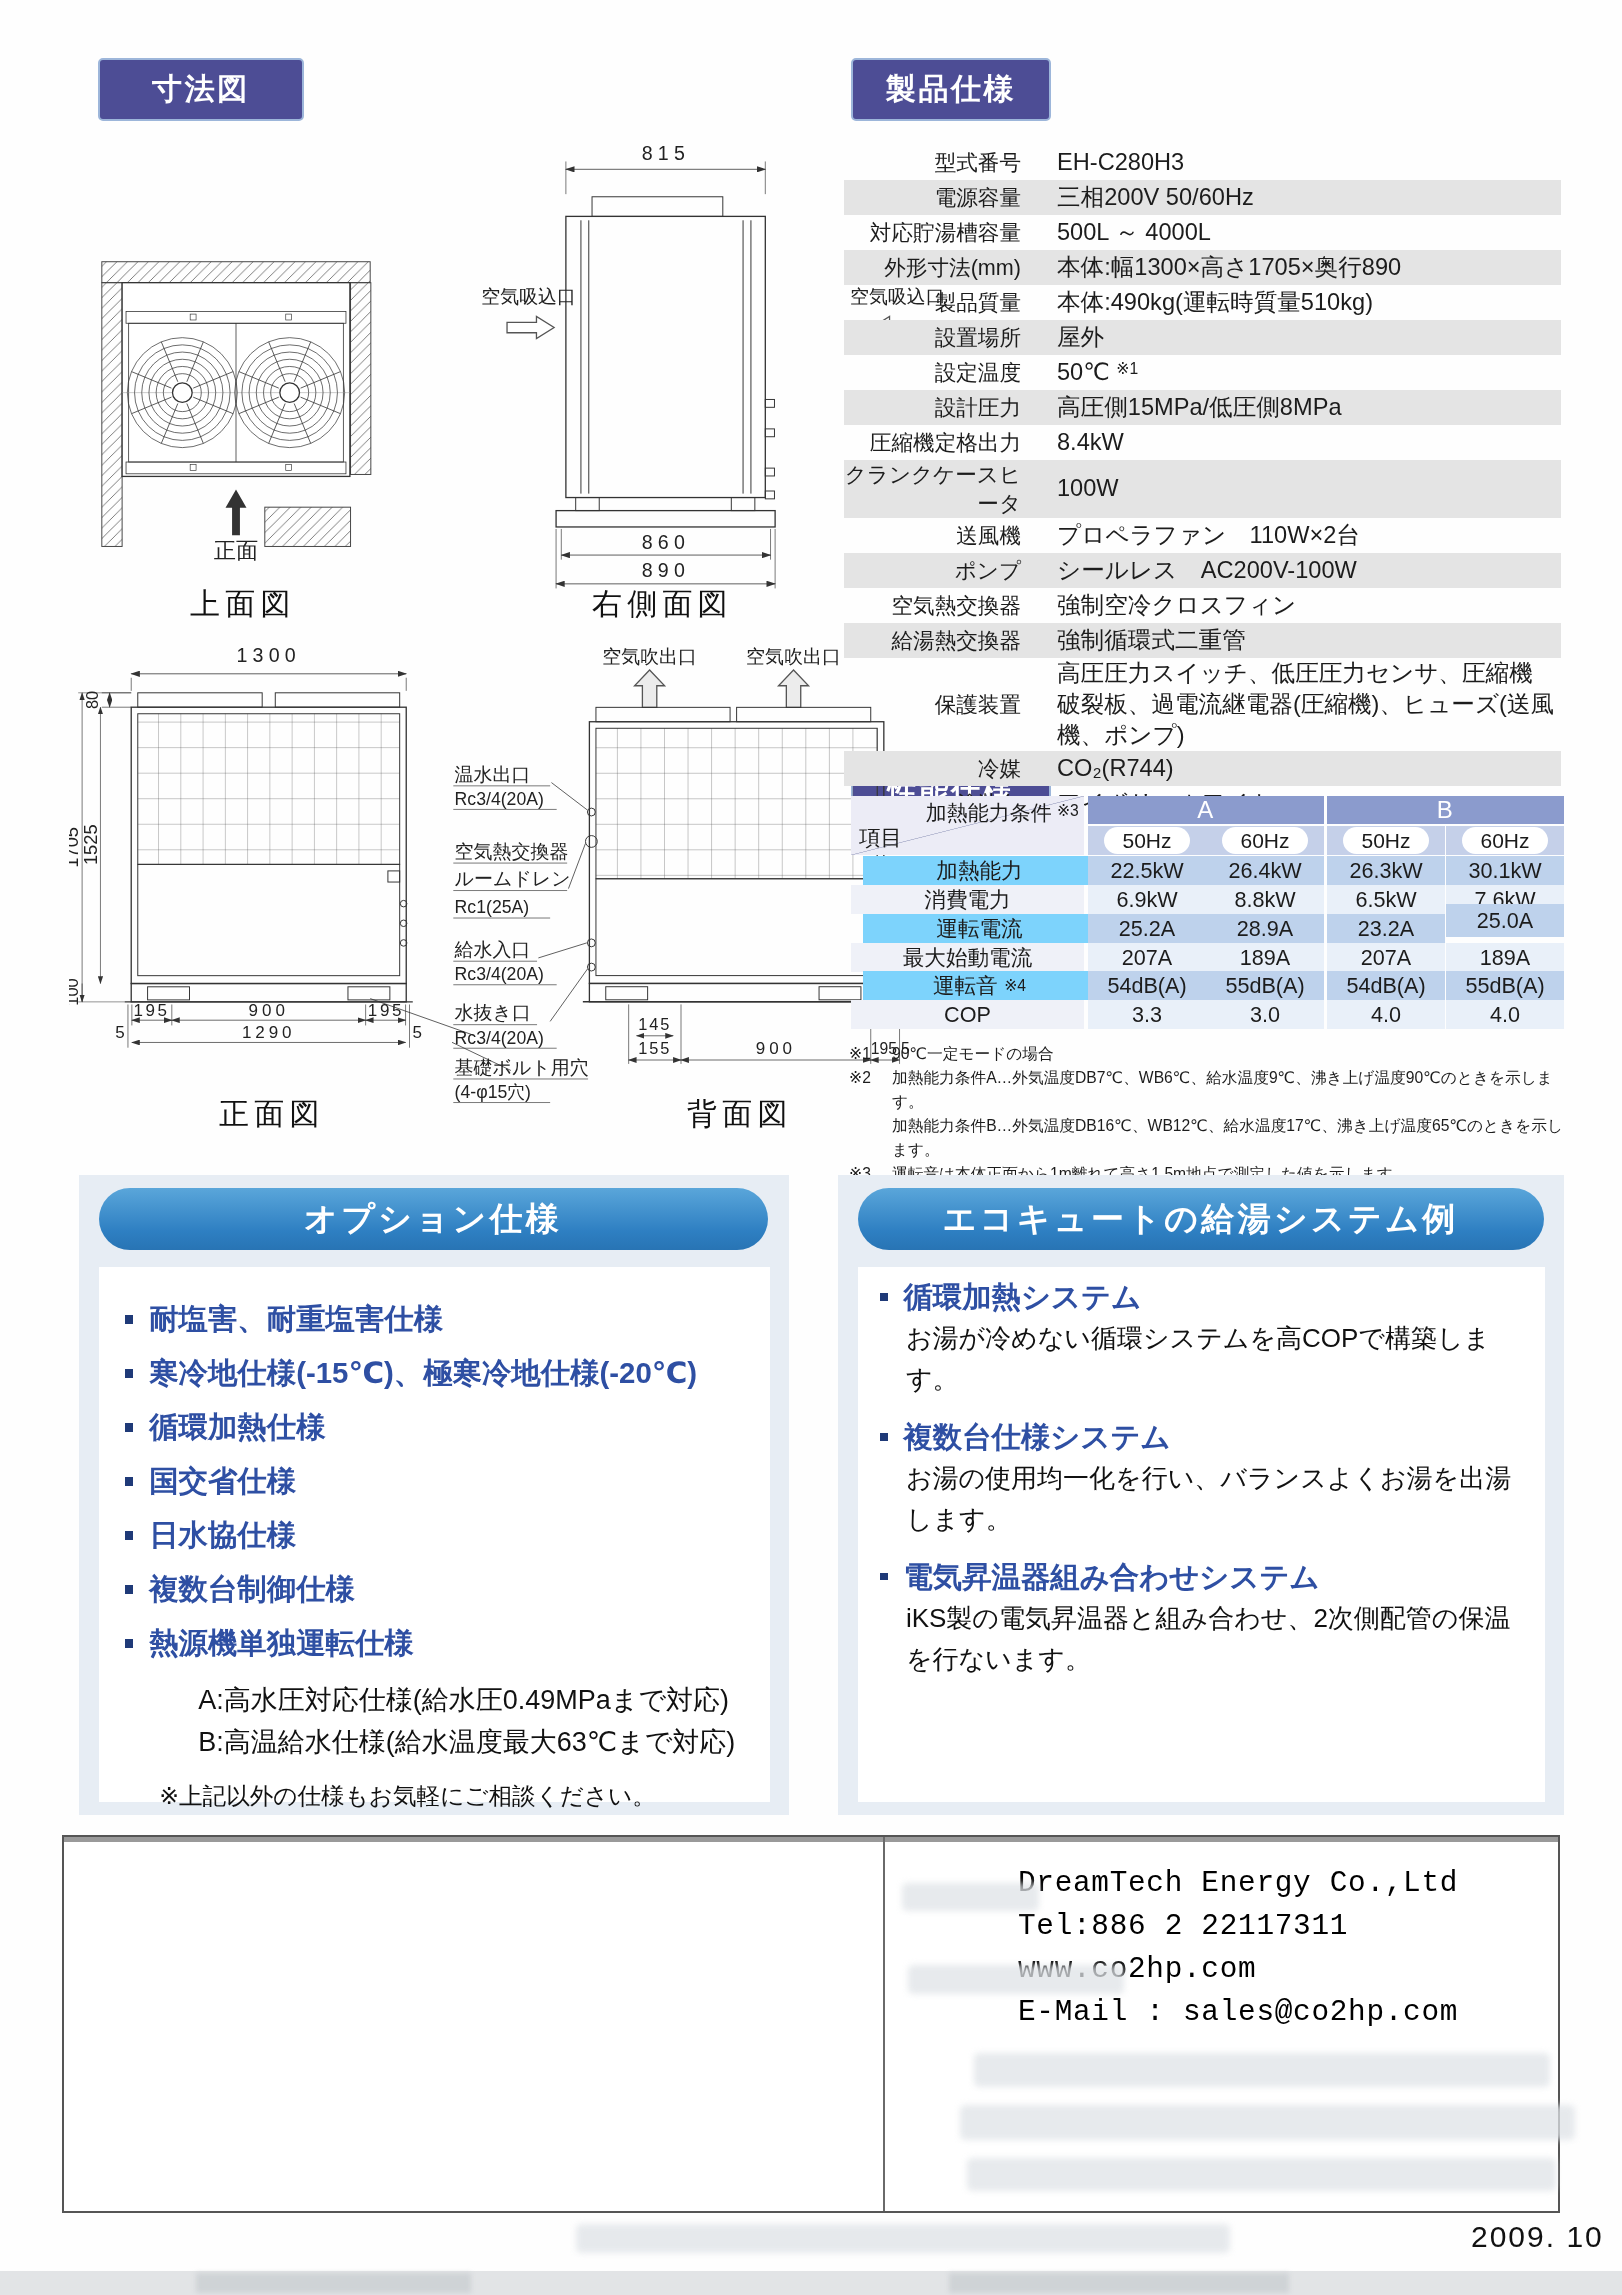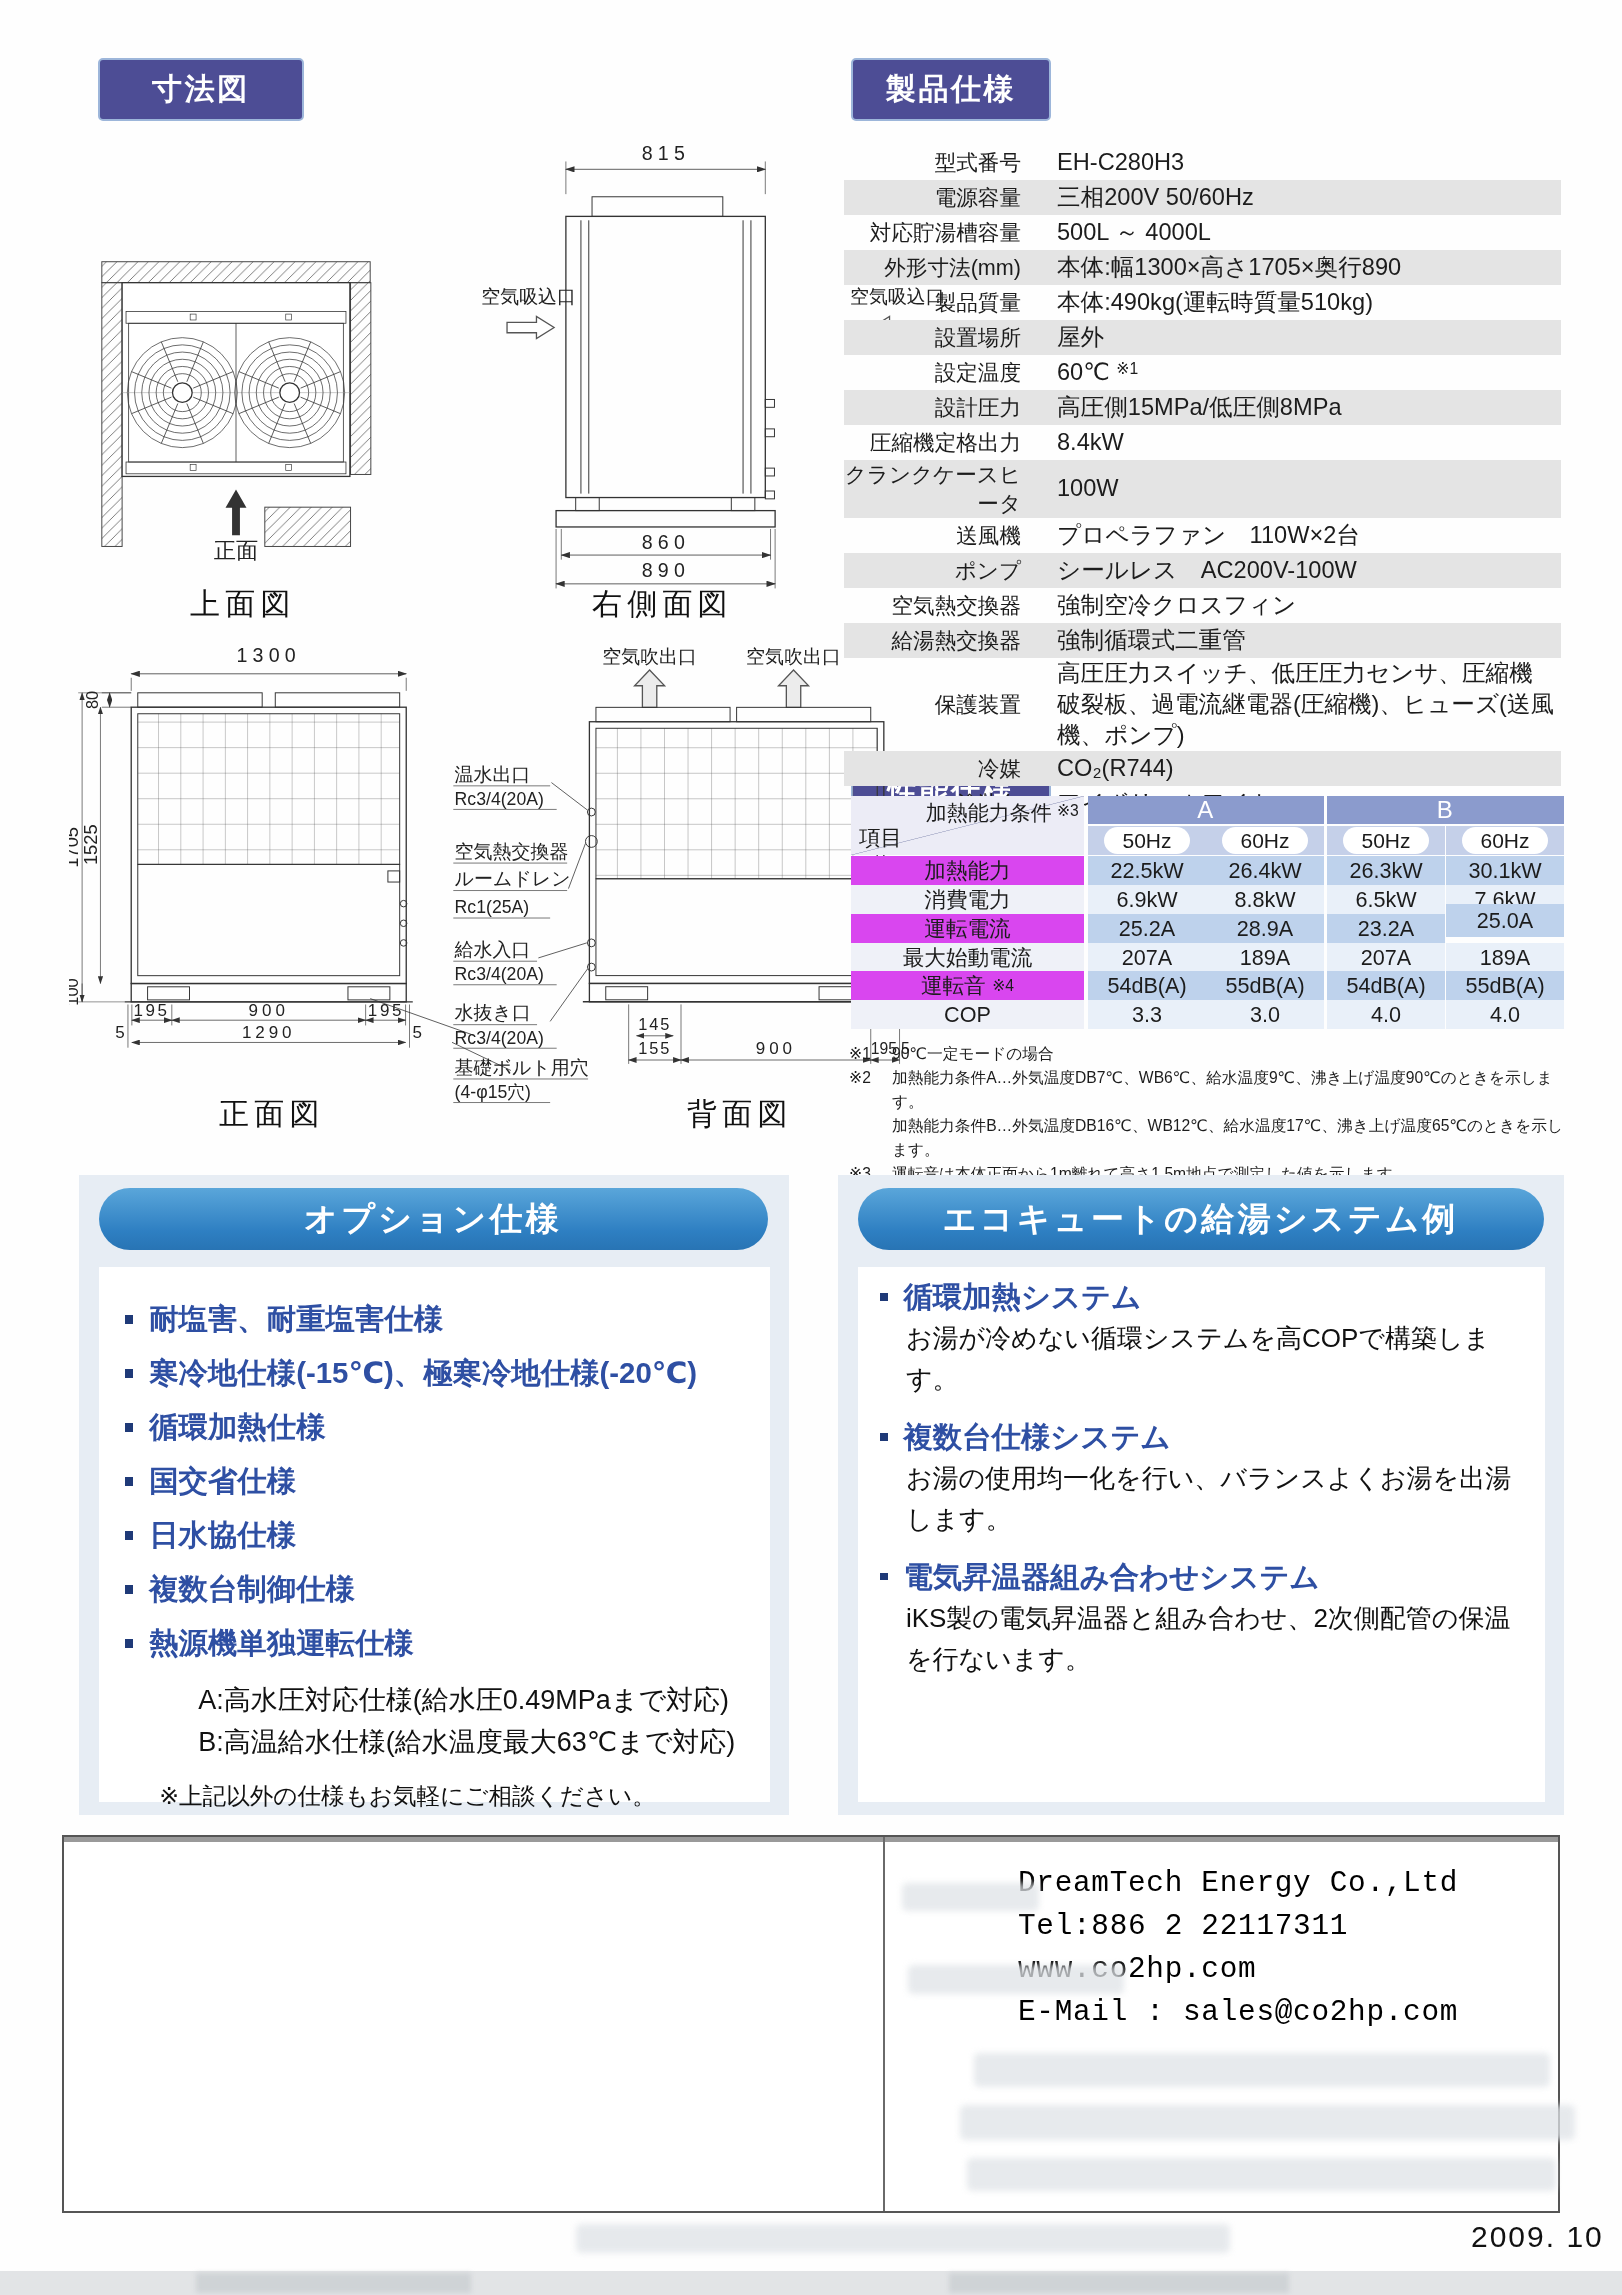--- a/index.html
+++ b/index.html
@@ -26,21 +26,21 @@
   .perf{position:absolute;left:851px;top:796px;width:713px;height:237px;}
   .pcell{position:absolute;display:flex;align-items:center;justify-content:center;font-size:21.6px;}
   .pcorner{position:absolute;left:0;top:0;width:233px;height:59px;background:#ececf6;
            background-image:linear-gradient(to bottom right,transparent 49.5%,#b9bcd4 49.8%,#b9bcd4 50.3%,transparent 50.6%);}
   .cnr-top{position:absolute;right:5.2px;top:2.6px;font-size:21px;}
   .cnr-mark{font-size:15.7px;vertical-align:20%;margin-left:5.2px;}
   .cnr-bot{position:absolute;left:7.9px;bottom:2.6px;font-size:21.6px;}
   .phead{background:#8b9bcd;color:#fff;font-size:24px;letter-spacing:1.3px;}
   .pfreq{background:#c5d0e9;}
   .pill{background:#fff;border-radius:15.7px;padding:1.3px 18.3px;font-size:21px;color:#1a1a1a;}
-  .lab-d{background:#d946ef;} .lab-l{background:#eff1f8;}
+  .lab-d{background:#7dd3fc;margin-left:12px;} .lab-l{background:#eff1f8;}
   .val-d{background:#bed2ec;} .val-l{background:#e9f0f9;}
   .pnotes{position:absolute;left:849px;top:1042px;width:716px;}
   .note-row{display:flex;font-size:15.7px;line-height:24px;}
   .note-mark{width:43px;flex:none;}
   .note-text{flex:1;}
   
   .opt-li{position:relative;font-size:29.4px;font-weight:bold;color:#2e4fa3;line-height:54px;padding-left:31px;white-space:nowrap;}
   .opt-li::before{content:"";position:absolute;left:6.5px;top:23px;width:8.5px;height:8.5px;background:#1f3a78;}
   .opt-sub{font-size:27px;color:#111;line-height:42px;margin-left:80px;white-space:nowrap;}
   .opt-note{font-size:23.6px;color:#111;margin-left:41px;margin-top:17px;}
@@ -333,21 +333,21 @@
     <div class="pt-row">
         <div class="pt-label">製品質量</div>
         <div class="pt-value"><span>本体:490kg(運転時質量510kg)</span></div>
       </div>
     <div class="pt-row alt">
         <div class="pt-label">設置場所</div>
         <div class="pt-value"><span>屋外</span></div>
       </div>
     <div class="pt-row">
         <div class="pt-label">設定温度</div>
-        <div class="pt-value"><span>60℃</span><span class="mk">※1</span></div>
+        <div class="pt-value"><span>50℃</span><span class="mk">※1</span></div>
       </div>
     <div class="pt-row alt">
         <div class="pt-label">設計圧力</div>
         <div class="pt-value"><span>高圧側15MPa/低圧側8MPa</span></div>
       </div>
     <div class="pt-row">
         <div class="pt-label">圧縮機定格出力</div>
         <div class="pt-value"><span>8.4kW</span></div>
       </div>
     <div class="pt-row alt">

